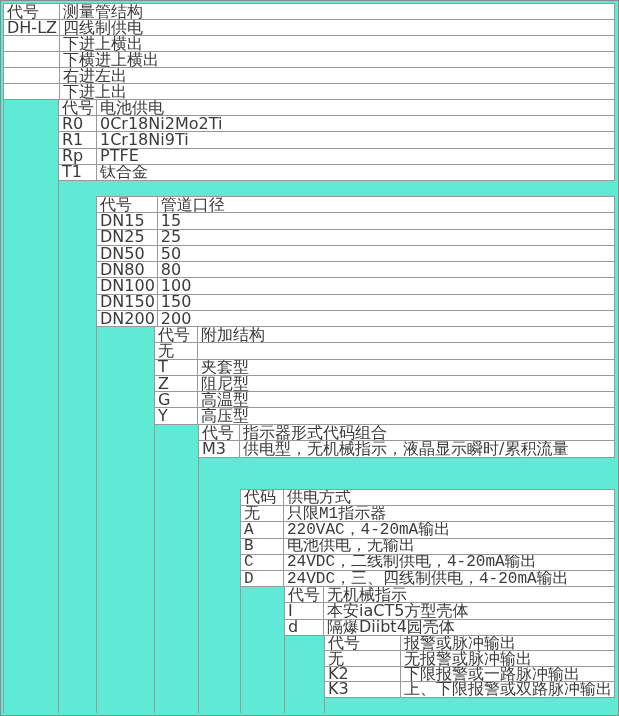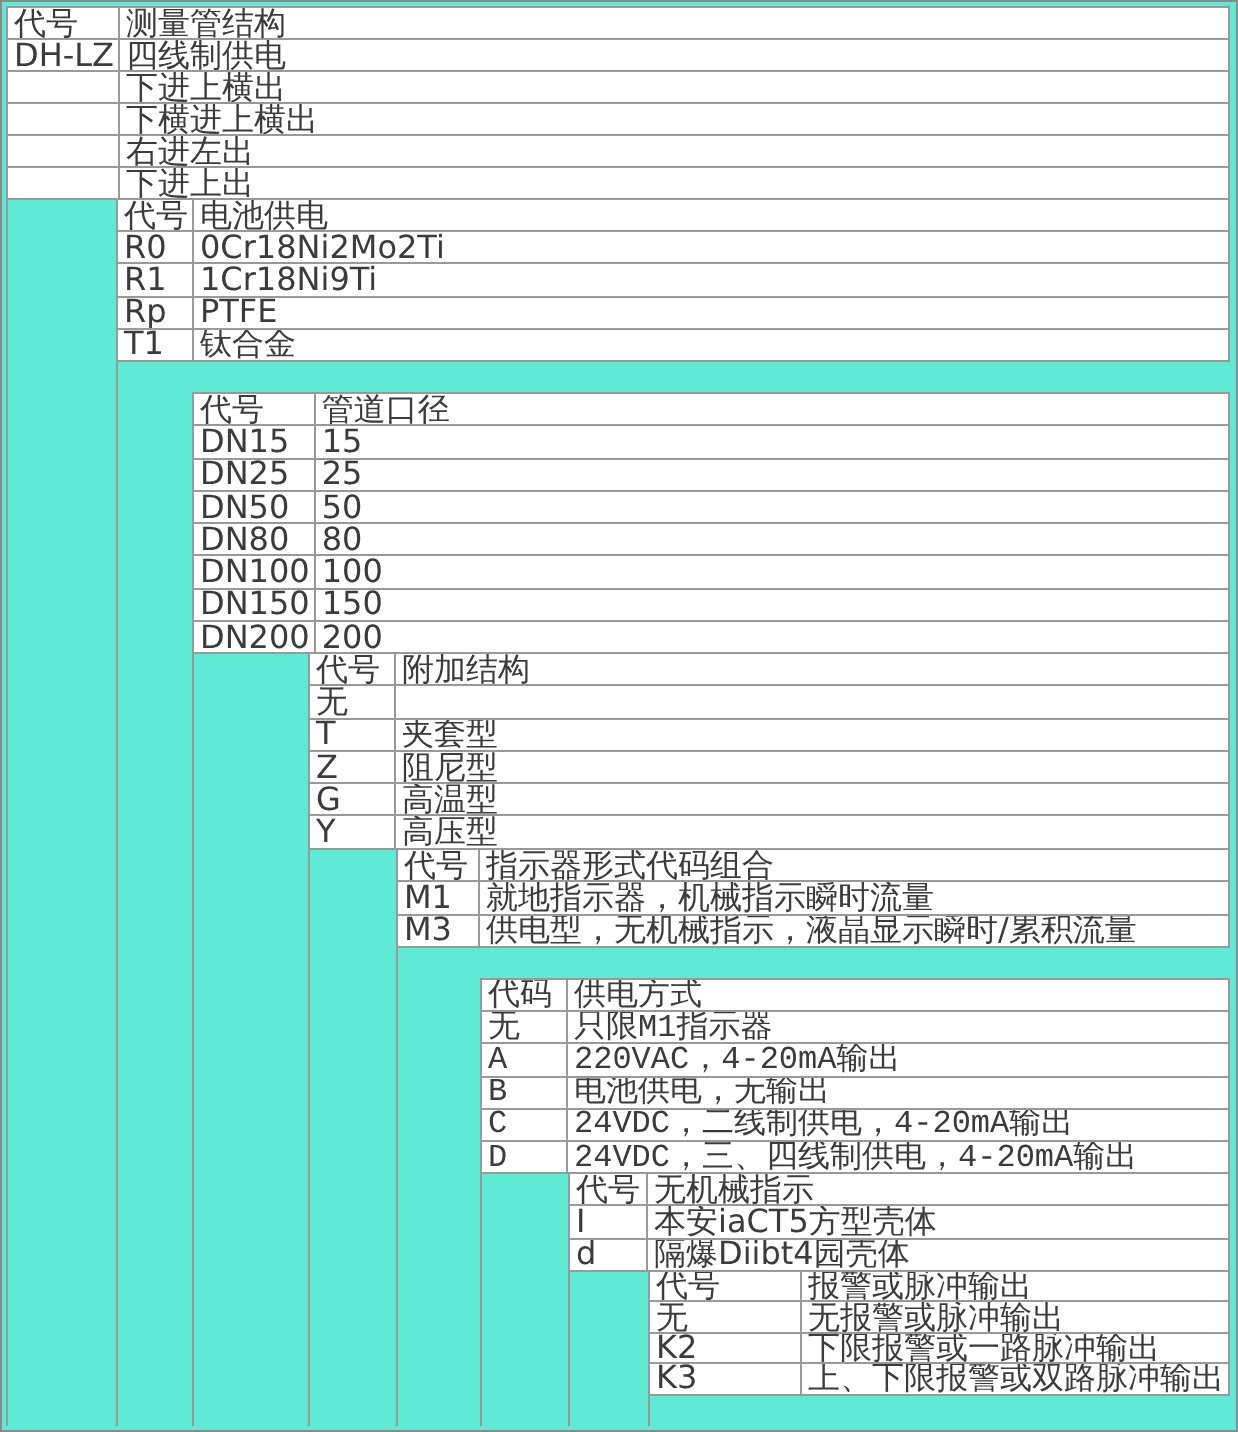--- a/index.html
+++ b/index.html
@@ -198,24 +198,20 @@
   </div>
 
   <div class="sec s4">
     <table>
       <tbody>
           <tr>
         <td>代号</td>
         <td>指示器形式代码组合</td>
       </tr>
       <tr>
-            <td>M1</td>
-            <td>就地指示器，机械指示瞬时流量</td>
-          </tr>
-      <tr>
             <td>M3</td>
             <td>供电型，无机械指示，液晶显示瞬时/累积流量</td>
           </tr>
     </tbody>
       </table>
   </div>
 
   <div class="sec s5">
     <table>
       <tbody>

